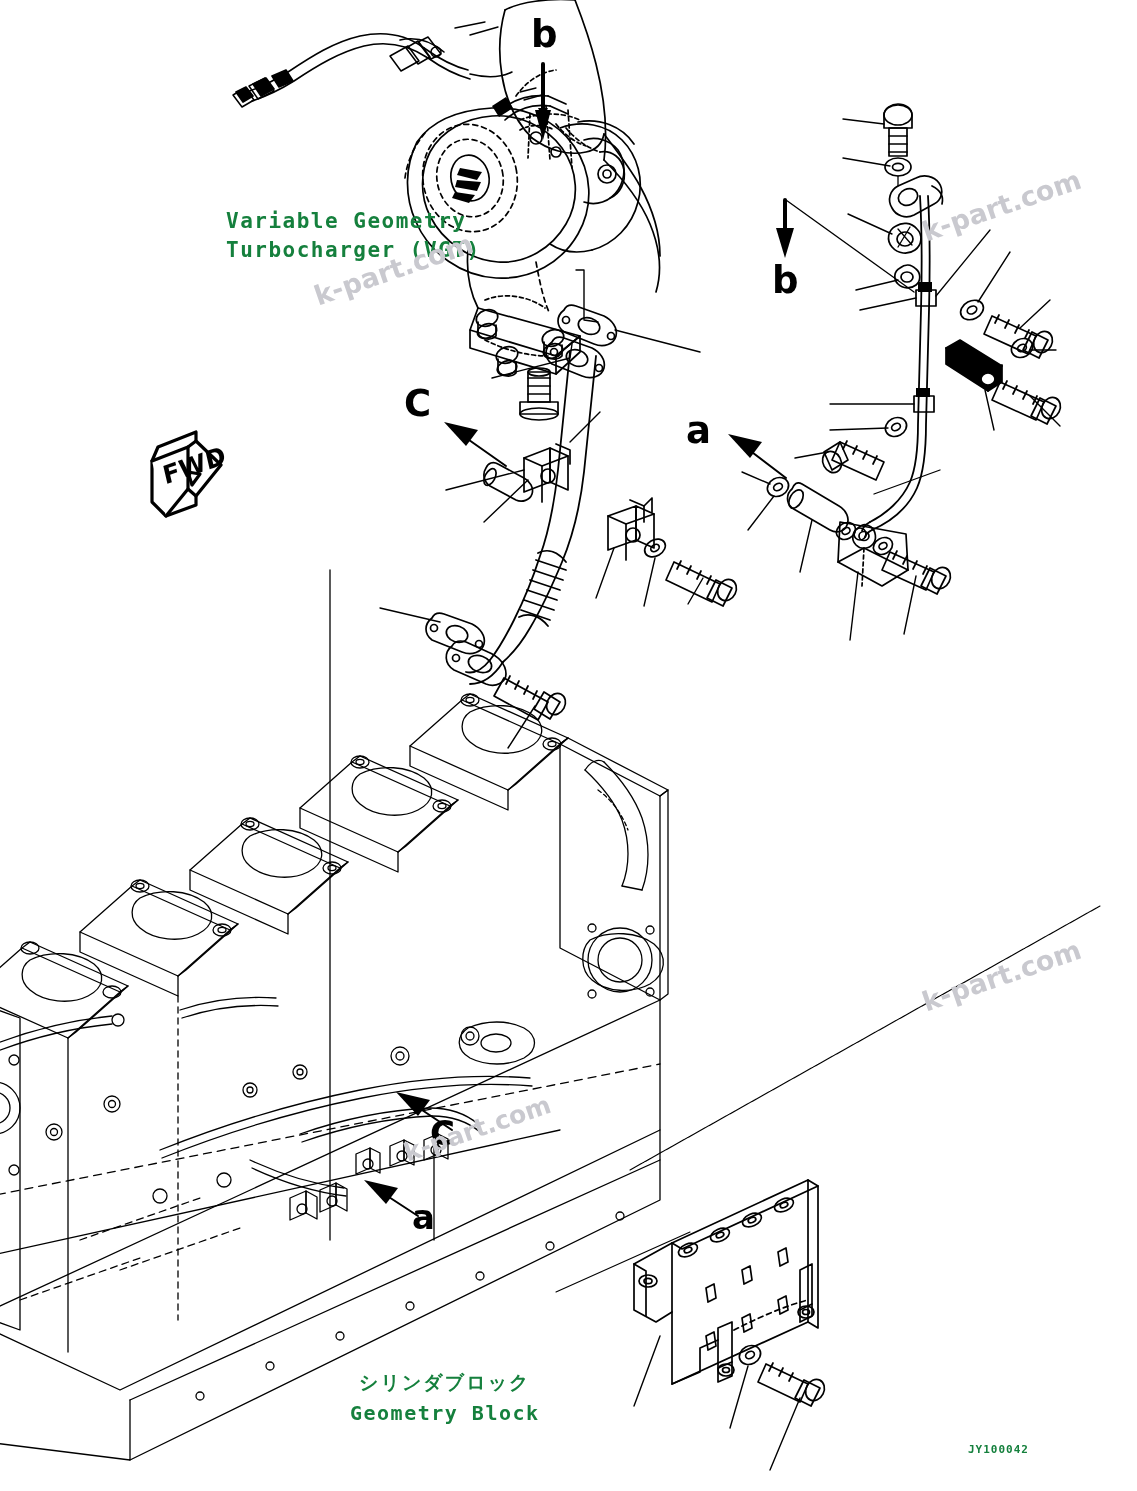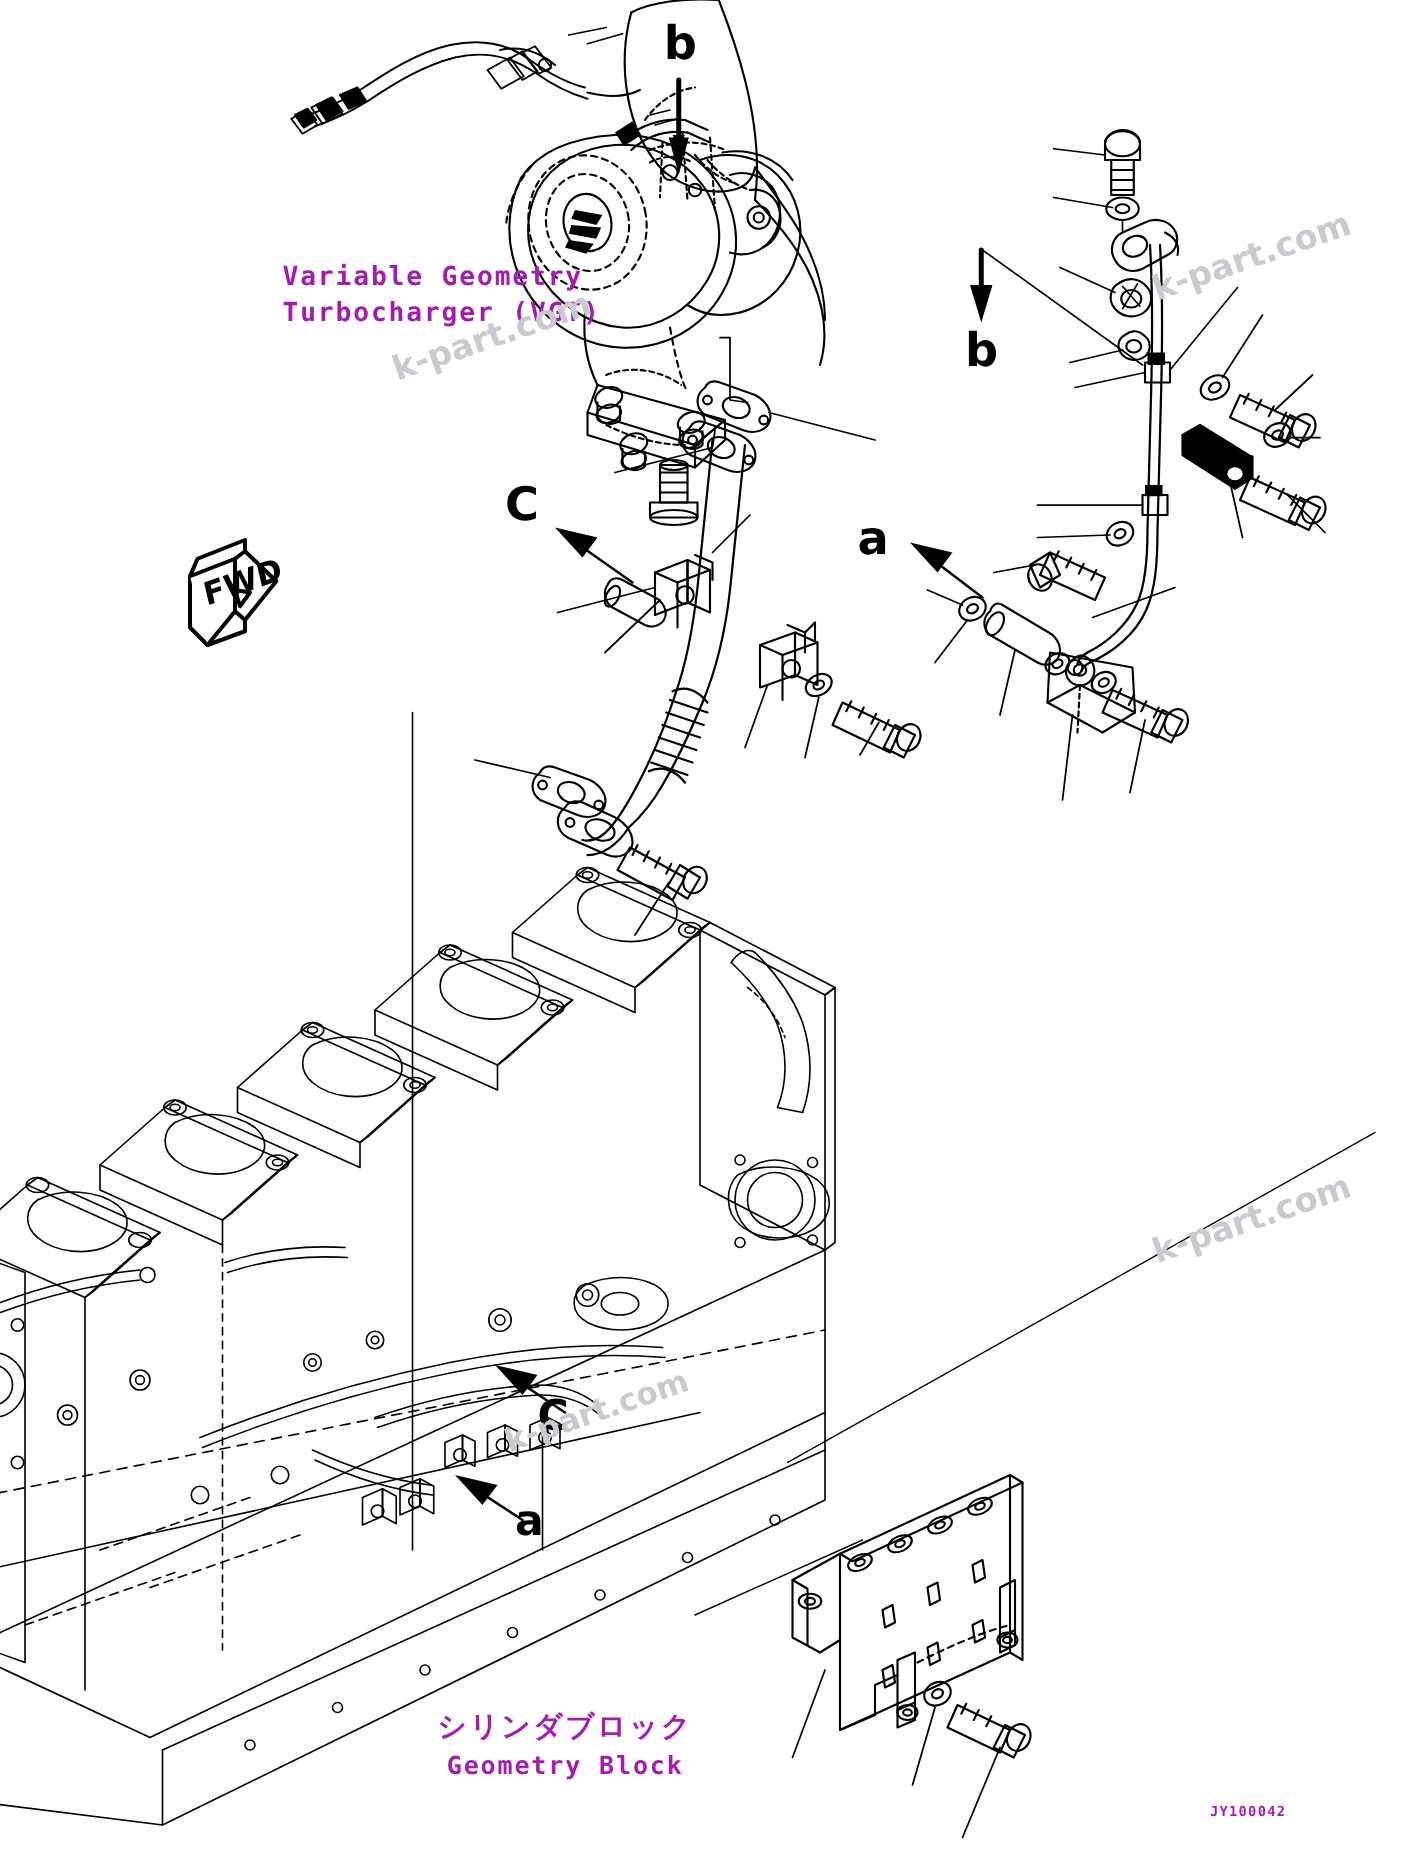--- a/index.html
+++ b/index.html
@@ -6,25 +6,25 @@
   html,body{margin:0;padding:0;background:#fff;}
   body{
     font-family:"DejaVu Sans Mono","Liberation Mono",monospace;
     width:1137px;height:1491px;overflow:hidden;position:relative;
   }
   #canvas{position:absolute;left:0;top:0;width:1137px;height:1491px;}
   svg{display:block;}
   .lbl{
     position:absolute;
     font-family:"DejaVu Sans Mono","Liberation Mono",monospace;
-    color:#a21caf;white-space:pre;letter-spacing:1.5px;
+    color:#15803d;white-space:pre;letter-spacing:1.5px;
   }
   #title-vgt{left:226px;top:207px;font-size:21px;line-height:29px;font-weight:600;}
   #label-cylinder-block{left:350px;top:1368px;font-size:20px;line-height:29px;font-weight:600;text-align:center;}
-  #label-cylinder-block .jp{font-family:Liberation Mono, monospace;letter-spacing:2px;font-size:23px;margin-top:12px;}
+  #label-cylinder-block .jp{font-family:Liberation Mono, monospace;letter-spacing:2px;font-size:19px;margin-top:12px;}
   #drawing-number{left:968px;top:1443px;font-size:11px;letter-spacing:1px;font-weight:600;}
   .callout{
     position:absolute;font-family:"DejaVu Sans","Liberation Sans",sans-serif;
     font-size:37px;font-weight:700;color:#000;line-height:1;
   }
   .callout.sm{font-size:34px;}
   #fwd-text{
     position:absolute;left:160px;top:462px;font-size:25px;font-weight:700;
     font-family:"DejaVu Sans","Liberation Sans",sans-serif;
     transform:rotate(-19deg) skewX(-6deg);transform-origin:left top;color:#000;

